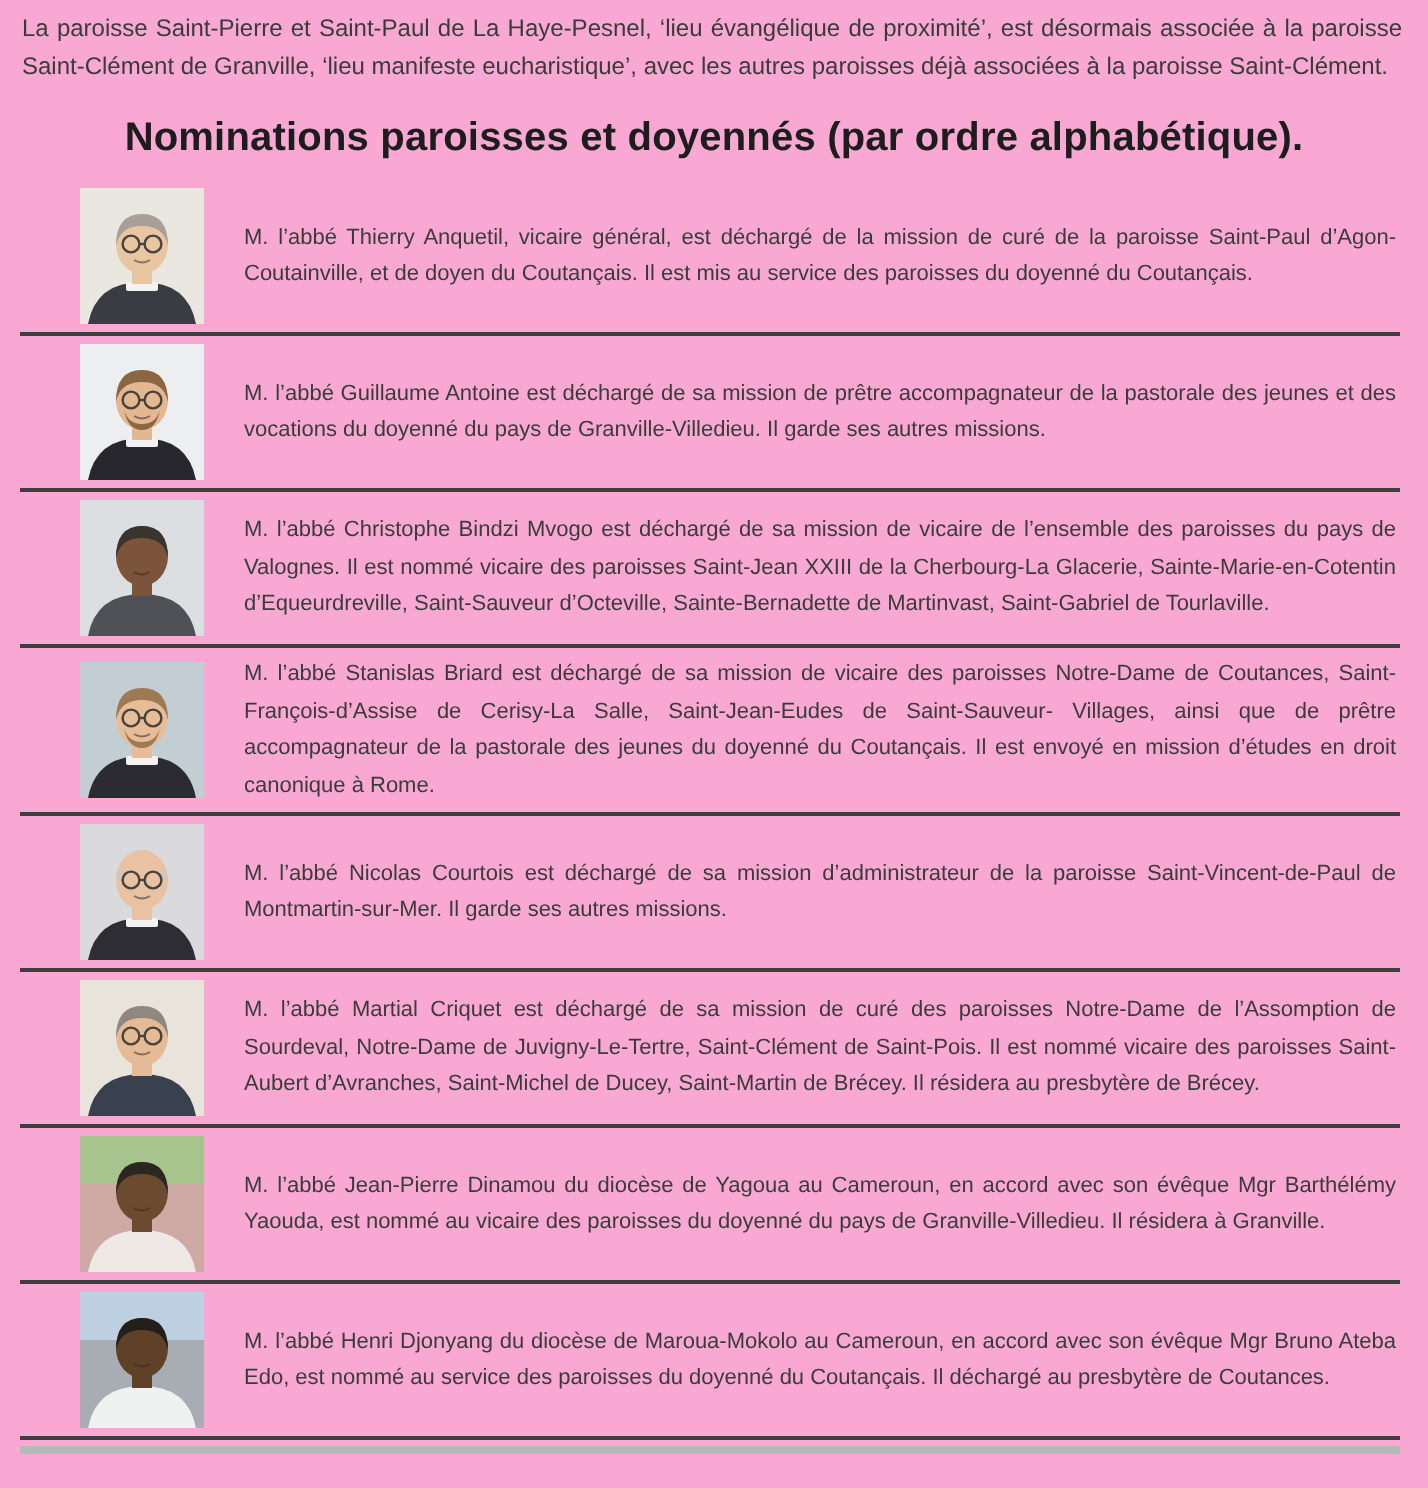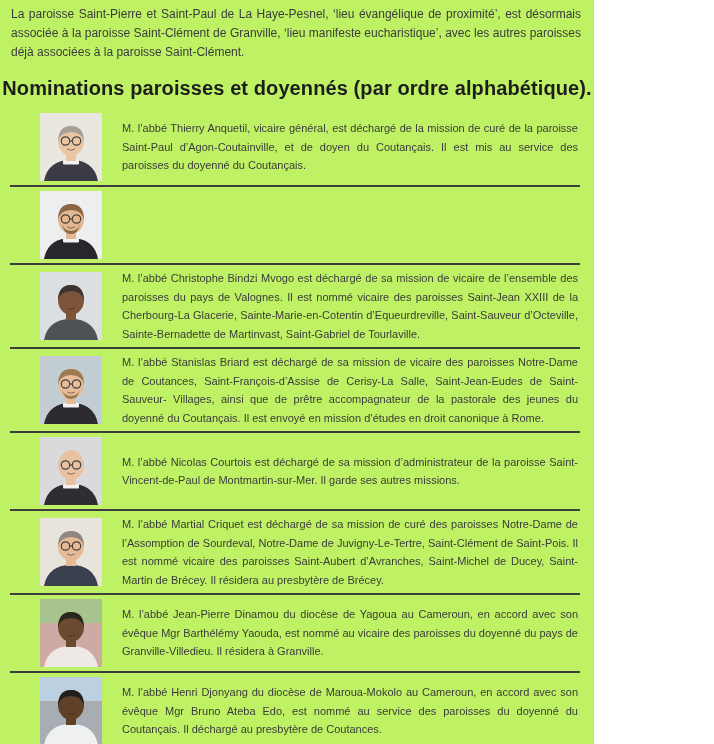--- a/index.html
+++ b/index.html
@@ -1,19 +1,19 @@
 <!DOCTYPE html>
 <html lang="fr"><head>
 <meta charset="utf-8">
 <style>
   html,body { margin:0; padding:0; background:#ffffff; }
   .page {
     position:relative;
-    width:594px; height:744px;
-    background:#bef264;
+    width:714px; height:744px;
+    background:#f9a8d4;
     font-family:"Liberation Sans", sans-serif;
     color:#3b3b3b;
     overflow:hidden;
   }
   .intro {
     margin:5px 13px 0 11px;
     font-size:12px;
     line-height:19px;
     text-align:justify;
   }
@@ -97,20 +97,21 @@
             <path d="M18,29 q0,-16 13,-16 q13,0 13,16 q-2,-10 -13,-10 q-11,0 -13,10 Z" fill="#8a6642"></path>
             <path d="M22,33 q2,10 9,10 q7,0 9,-10 q-2,7 -9,7 q-7,0 -9,-7 Z" fill="#8a6642"></path>
             <g stroke="#47423d" stroke-width="1.2" fill="none">
               <circle cx="25.5" cy="28" r="4.2"></circle>
               <circle cx="36.5" cy="28" r="4.2"></circle>
               <line x1="29.7" y1="28" x2="32.3" y2="28"></line>
             </g>
             <path d="M27,36 q4,2.5 8,0" stroke="rgba(60,40,30,0.55)" stroke-width="1" fill="none"></path>
           </svg>
         </div>
+      <p class="entry-text">M. l’abbé Guillaume Antoine est déchargé de sa mission de prêtre accompagnateur de la pastorale des jeunes et des vocations du doyenné du pays de Granville-Villedieu. Il garde ses autres missions.</p>
     </div>
 
     <div class="row">
       <div class="photo">
           <svg xmlns="http://www.w3.org/2000/svg" viewBox="0 0 62 68" width="62" height="68">
             <rect width="62" height="68" fill="#dcdfe2"></rect>
             <path d="M4,68 Q8,47 31,47 Q54,47 58,68 Z" fill="#4e5257"></path>
             <rect x="26" y="39" width="10" height="9" fill="#7b543a"></rect>
             <ellipse cx="31" cy="28" rx="13" ry="15" fill="#7b543a"></ellipse>
             <path d="M18,29 q0,-16 13,-16 q13,0 13,16 q-2,-10 -13,-10 q-11,0 -13,10 Z" fill="#3a3430"></path>

